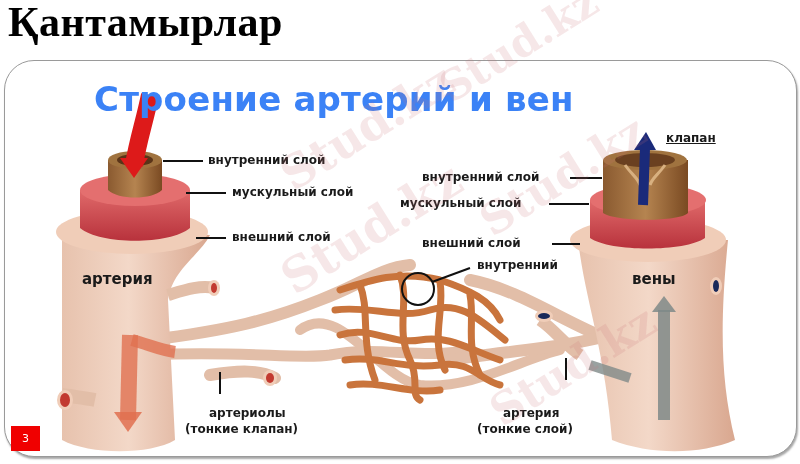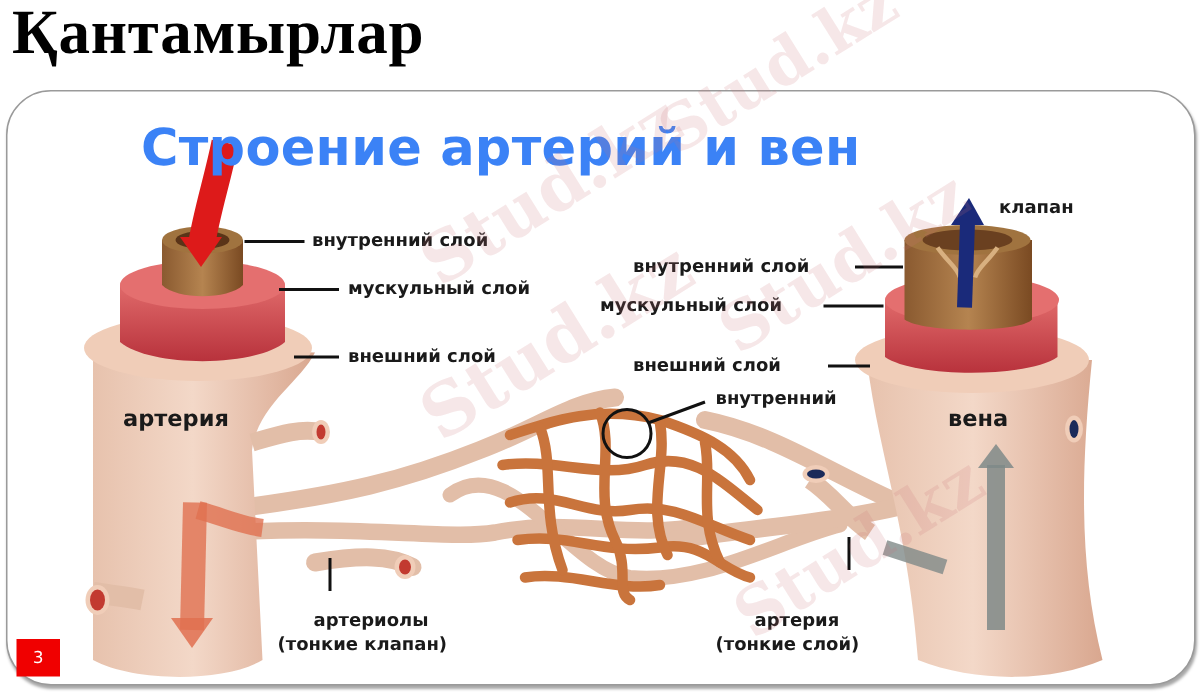--- a/index.html
+++ b/index.html
@@ -119,28 +119,28 @@
 <div class="diagram-title">Строение артерий и вен</div>
 
 <div class="leader" style="left:163px; top:160px; width:40px;"></div>
 <div class="label" style="left:208px; top:153px;">внутренний слой</div>
 <div class="leader" style="left:186px; top:192px; width:40px;"></div>
 <div class="label" style="left:232px; top:185px;">мускульный слой</div>
 <div class="leader" style="left:196px; top:237px; width:30px;"></div>
 <div class="label" style="left:232px; top:230px;">внешний слой</div>
 <div class="label big" style="left:82px; top:270px;">артерия</div>
 
-<div class="label" style="left:666px; top:131px;">клапан</div>
+<div class="label" style="left:666px; top:131px;text-decoration:underline;">клапан</div>
 <div class="label" style="left:422px; top:170px;">внутренний слой</div>
 <div class="leader" style="left:570px; top:177px; width:32px;"></div>
 <div class="label" style="left:400px; top:196px;">мускульный слой</div>
 <div class="leader" style="left:549px; top:203px; width:40px;"></div>
 <div class="label" style="left:422px; top:236px;">внешний слой</div>
 <div class="leader" style="left:552px; top:243px; width:28px;"></div>
-<div class="label big" style="left:632px; top:270px;">вена</div>
+<div class="label big" style="left:632px; top:270px;">вены</div>
 
 <div class="label" style="left:477px; top:258px;">внутренний</div>
 <svg width="800" height="464" style="pointer-events:none;">
   <line x1="432" y1="282" x2="470" y2="268" stroke="#111" stroke-width="2"></line>
 </svg>
 
 <div class="vleader" style="left:219px; top:372px; height:22px;"></div>
 <div class="label" style="left:209px; top:406px;">артериолы</div>
 <div class="label" style="left:185px; top:422px;">(тонкие клапан)</div>
 <div class="vleader" style="left:565px; top:358px; height:22px;"></div>

